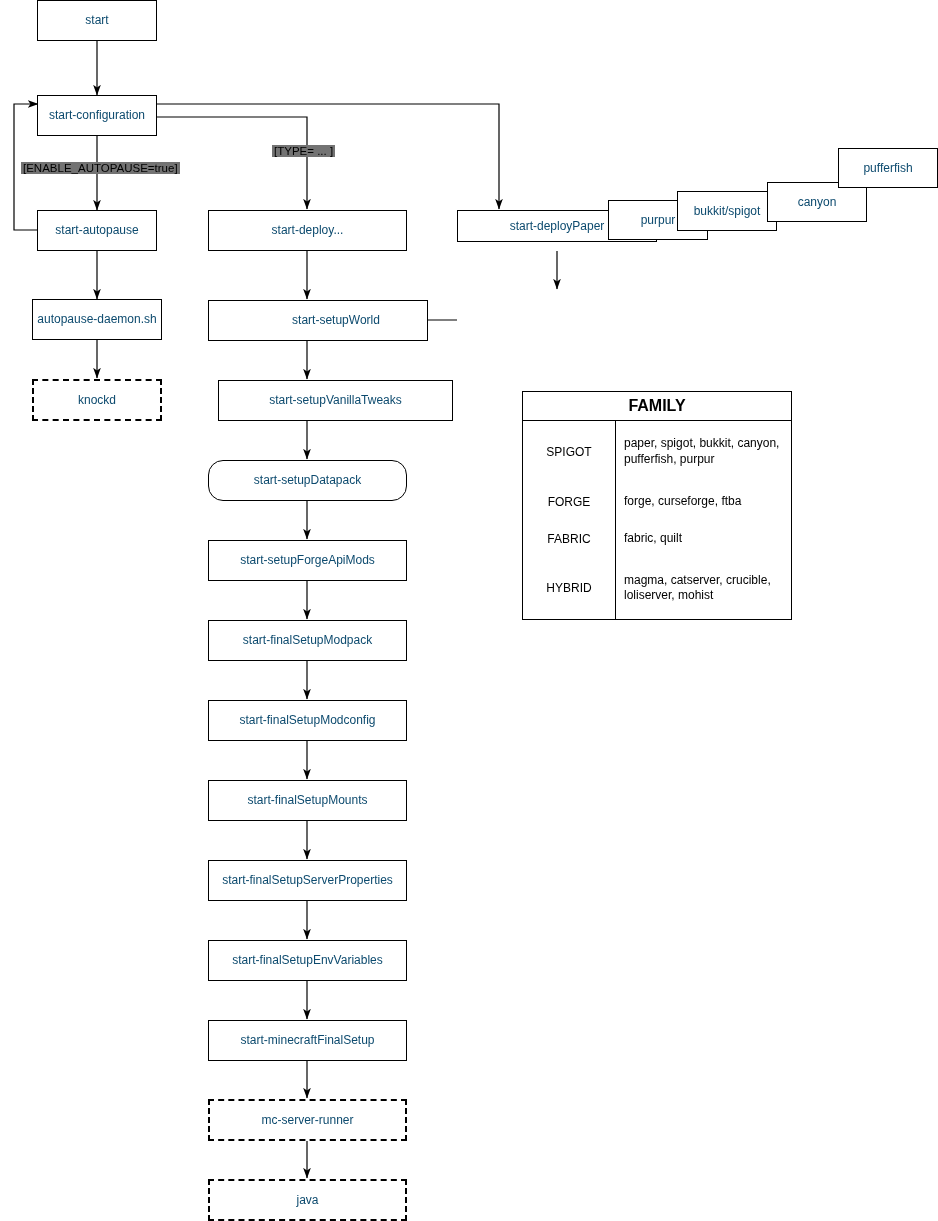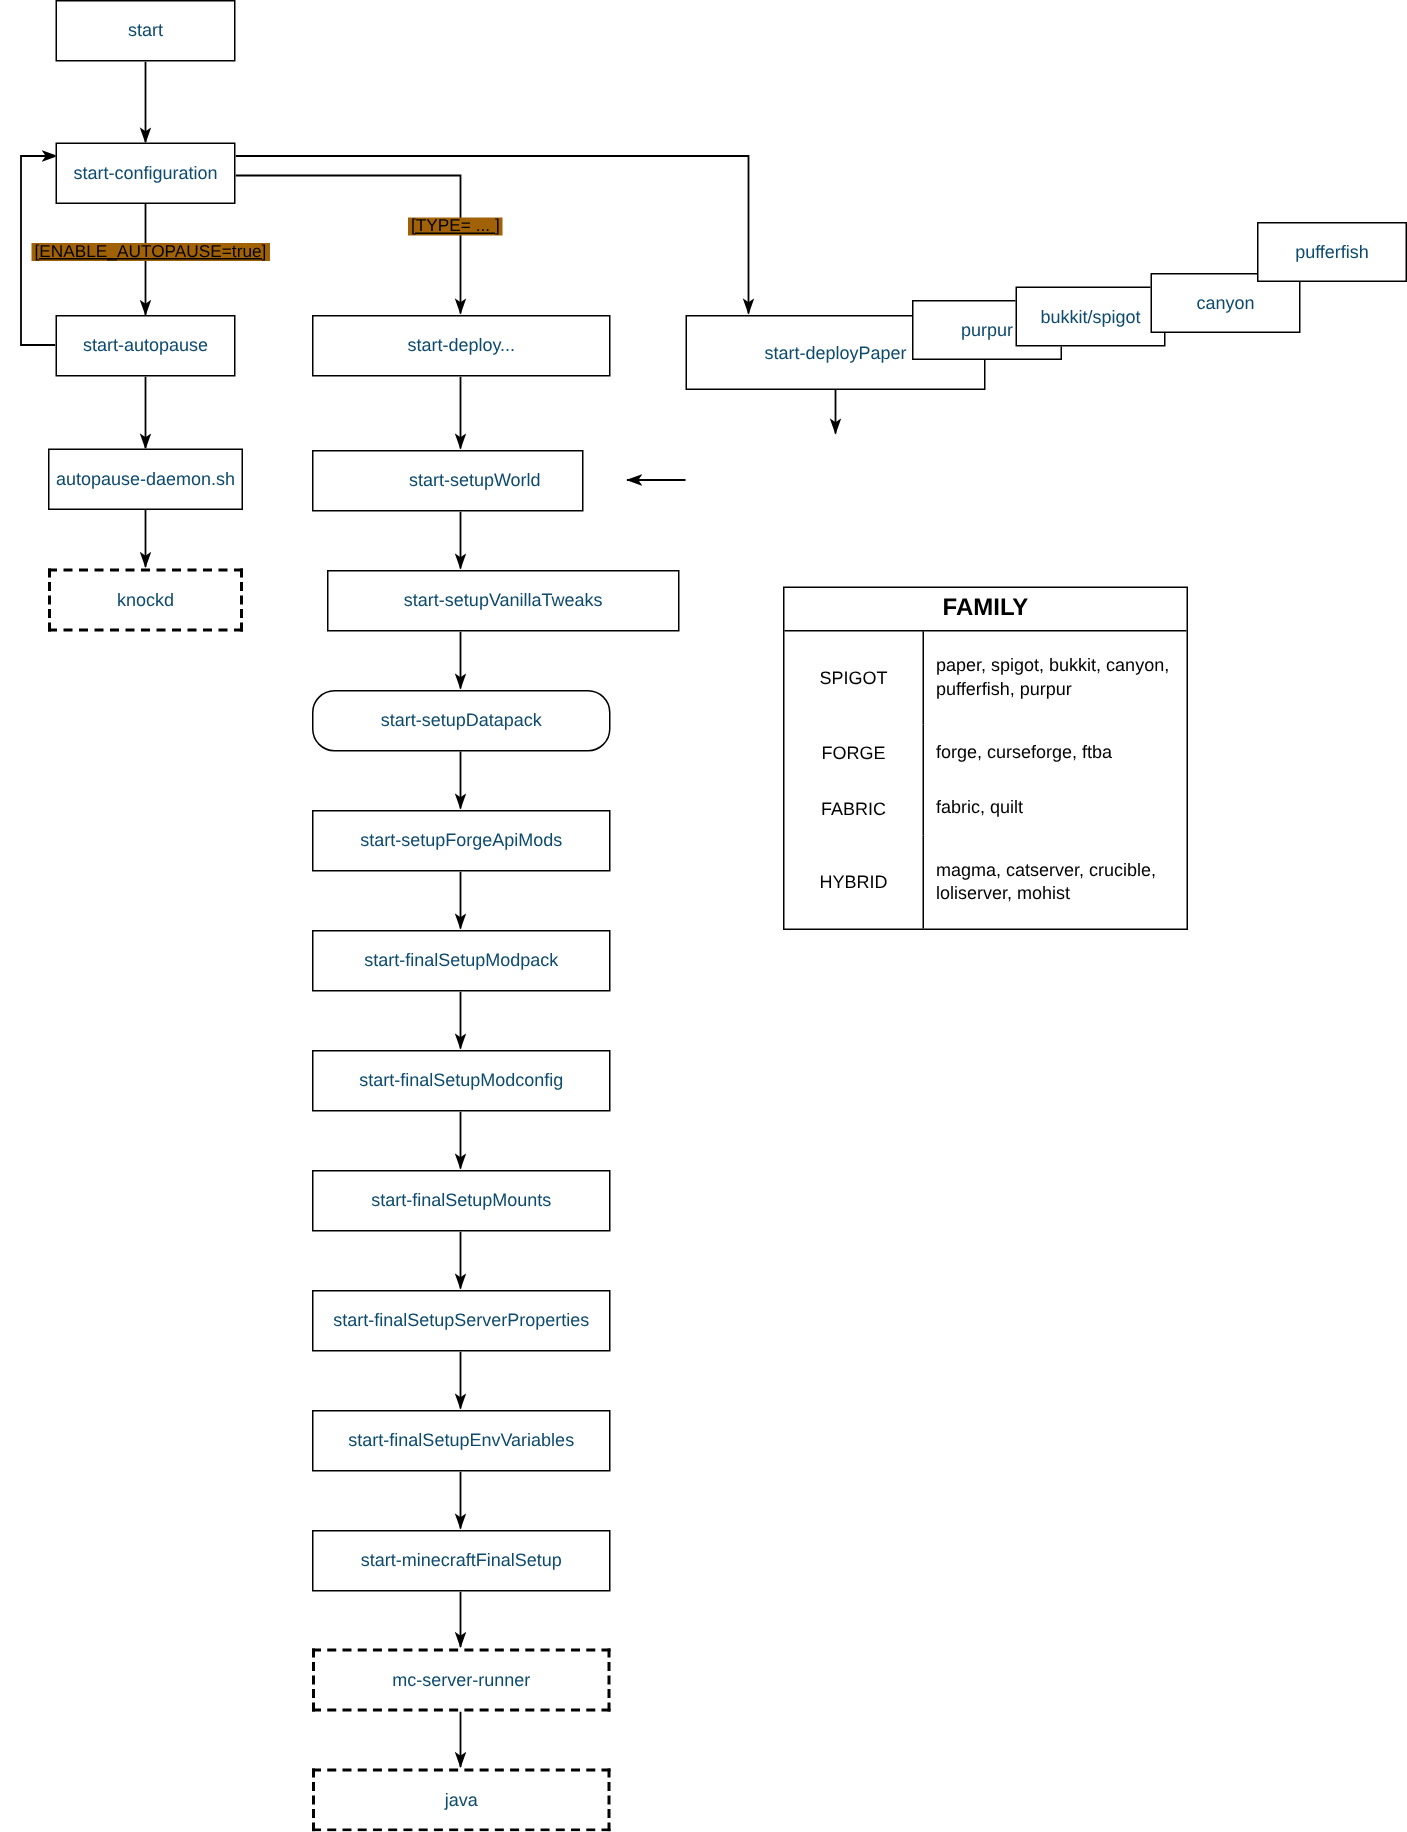--- a/index.html
+++ b/index.html
@@ -37,24 +37,23 @@
     border: 2px dashed #000000;
   }
   .node.stacked {
     z-index: 6;
   }
   .edge-label {
     position: absolute;
     font-size: 11.5px;
     color: #000000;
     white-space: nowrap;
-    background: #a16207;
+    background: #737373;
     padding: 0 2px;
     z-index: 7;
-    text-decoration: underline;
   }
   svg.wires {
     position: absolute;
     left: 0;
     top: 0;
     width: 938px;
     height: 1221px;
     z-index: 1;
     pointer-events: none;
   }
@@ -150,29 +149,29 @@
   <div class="node" style="left:37px; top:95px; width:120px; height:41px;">start-configuration</div>
 
   <div class="node" style="left:37px; top:210px; width:120px; height:41px;">start-autopause</div>
 
   <div class="node" style="left:32px; top:299px; width:130px; height:41px;">autopause-daemon.sh</div>
 
   <div class="node dashed" style="left:32px; top:379px; width:130px; height:42px;">knockd</div>
 
   <div class="node" style="left:208px; top:210px; width:199px; height:41px;">start-deploy...</div>
 
-  <div class="node" style="left:457px; top:210px; width:200px; height:50px;">start-deployPaper</div>
+  <div class="node" style="left:457px; top:210px; width:200px; height:32px;">start-deployPaper</div>
 
   <div class="node stacked" style="left:608px; top:200px; width:100px; height:40px;">purpur</div>
   <div class="node stacked" style="left:677px; top:191px; width:100px; height:40px;">bukkit/spigot</div>
   <div class="node stacked" style="left:767px; top:182px; width:100px; height:40px;">canyon</div>
   <div class="node stacked" style="left:838px; top:148px; width:100px; height:40px;">pufferfish</div>
 
 
-  <div class="node" style="left:208px; top:300px; width:181px; height:41px;padding-left:36px;">start-setupWorld</div>
+  <div class="node" style="left:208px; top:300px; width:220px; height:41px;padding-left:36px;">start-setupWorld</div>
 
   <div class="node" style="left:218px; top:380px; width:235px; height:41px;">start-setupVanillaTweaks</div>
 
   <div class="node" style="left:208px; top:460px; width:199px; height:41px;border-radius:15px;">start-setupDatapack</div>
 
   <div class="node" style="left:208px; top:540px; width:199px; height:41px;">start-setupForgeApiMods</div>
 
   <div class="node" style="left:208px; top:620px; width:199px; height:41px;">start-finalSetupModpack</div>
 
   <div class="node" style="left:208px; top:700px; width:199px; height:41px;">start-finalSetupModconfig</div>

